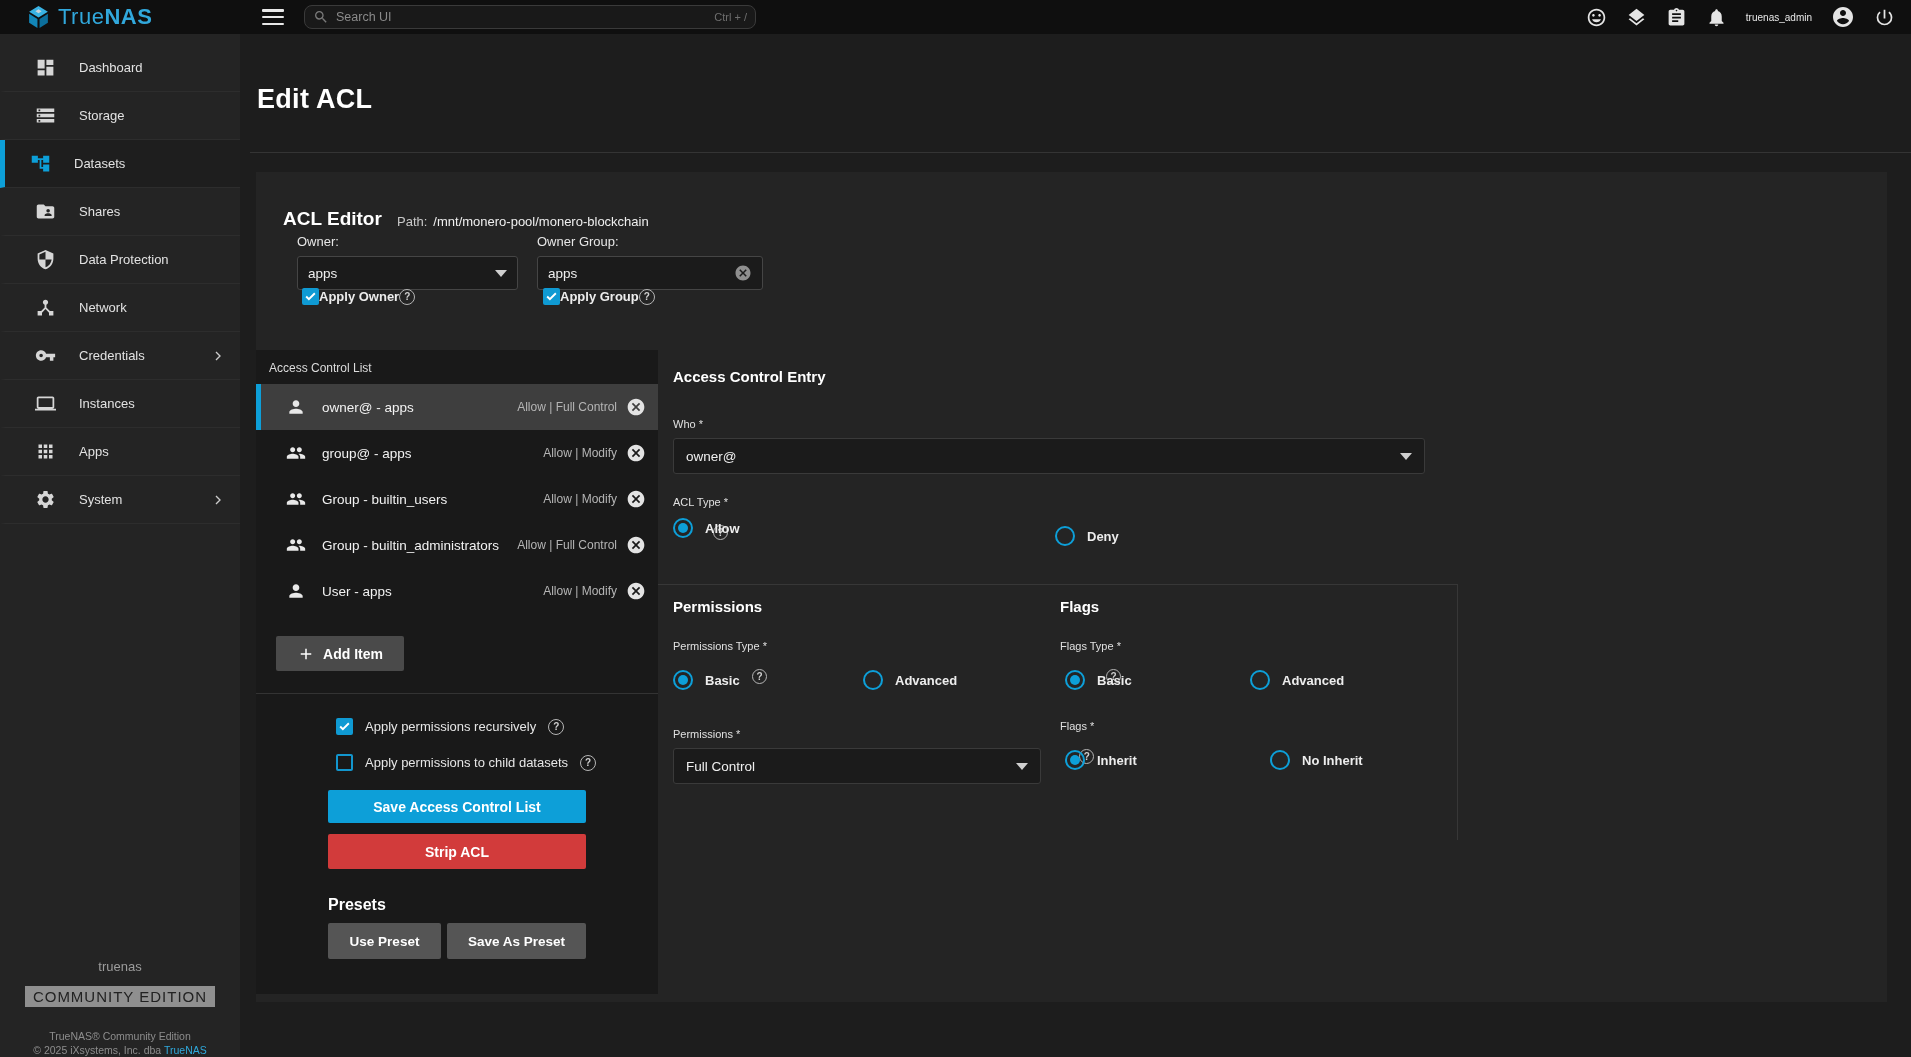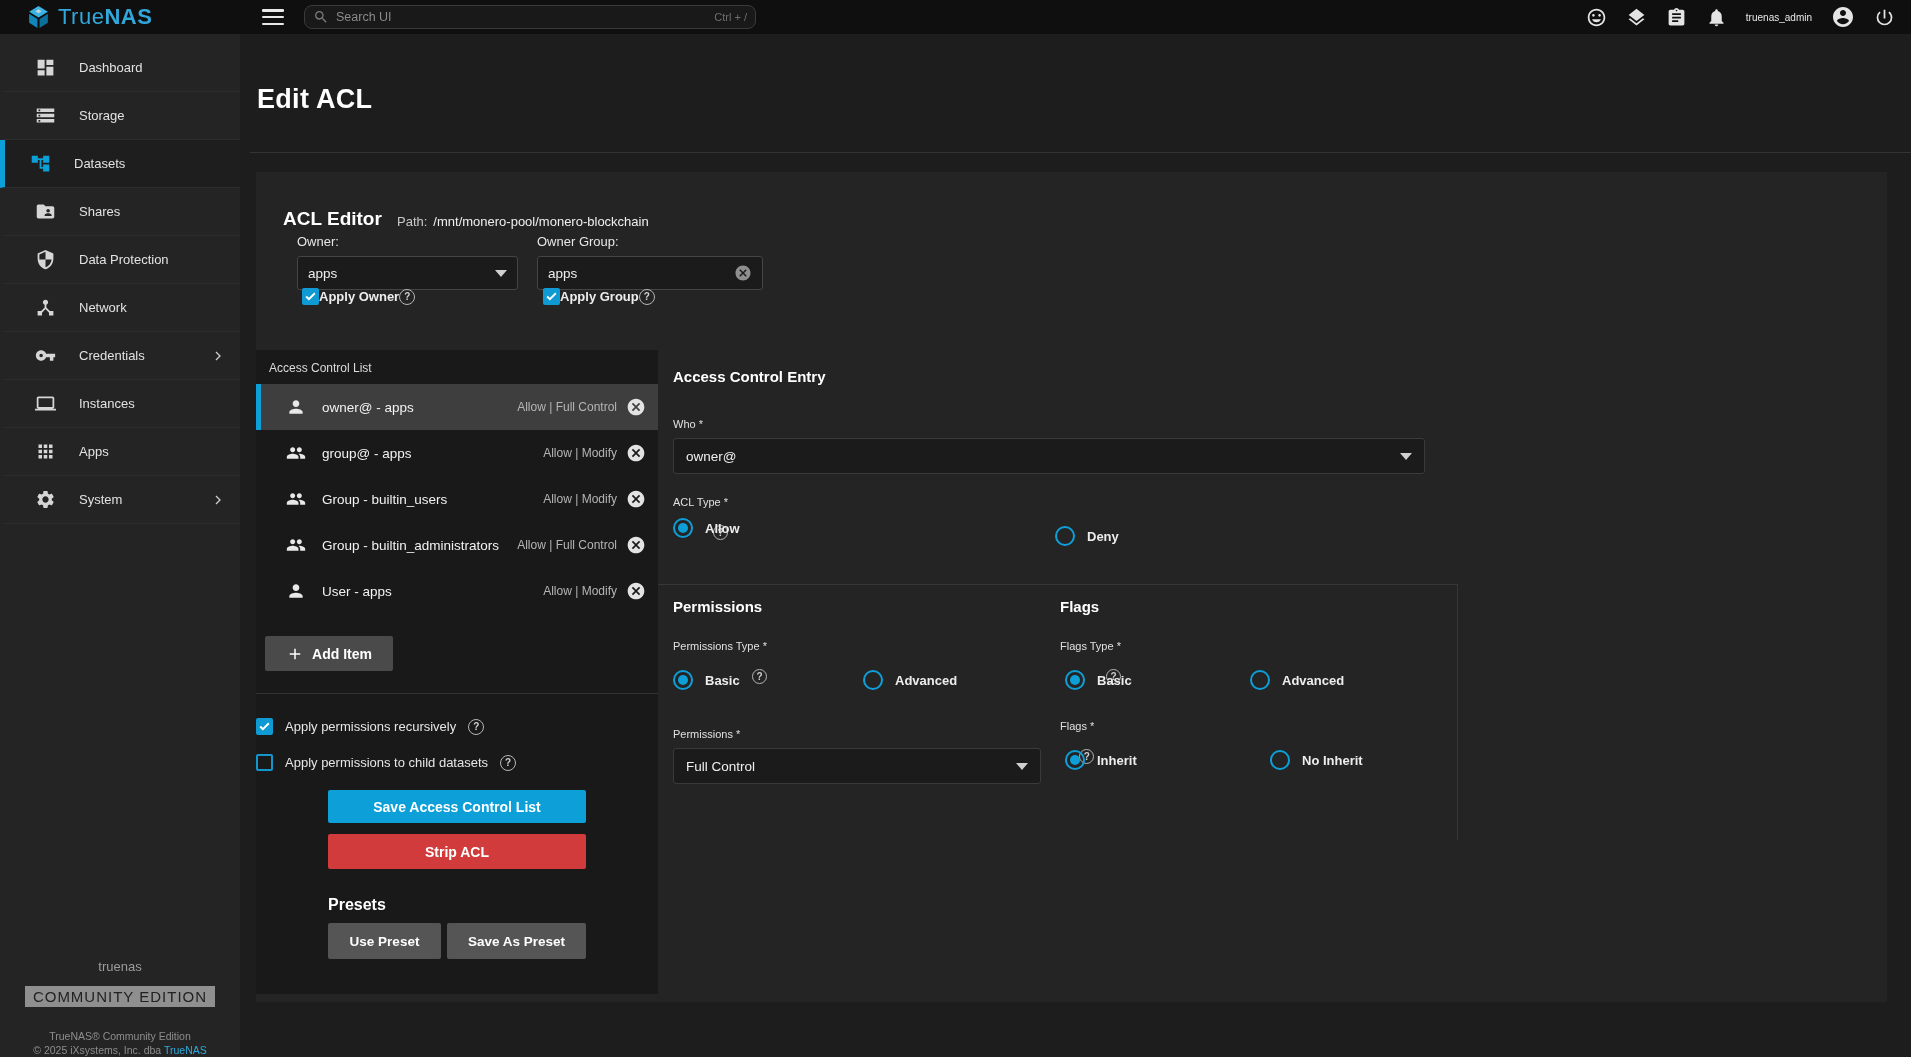--- a/index.html
+++ b/index.html
@@ -77,24 +77,24 @@
   .acl-title { padding:11px 0 9px 13px; font-size:12px; color:#dcdcdc; }
   .acl-entry { height:46px; display:flex; align-items:center; border-left:5px solid transparent; padding-left:25px; cursor:pointer; }
   .acl-entry.selected { background:#3e3e3e; border-left-color:#0d9fd8; }
   .entry-icon { width:20px; height:20px; color:#e8e8e8; flex:none; }
   .entry-name { margin-left:16px; font-size:13.5px; color:#f2f2f2; }
   .entry-right { margin-left:auto; display:flex; align-items:center; gap:9px; padding-right:12px; }
   .entry-perm { font-size:12px; color:#b5b5b5; }
   .x-icon { width:20px; height:20px; color:#e3e3e3; cursor:pointer; }
 
   .btn { border:none; cursor:pointer; font-family:"Liberation Sans", sans-serif; font-weight:bold; color:#fff; border-radius:2px; }
-  .add-item { display:flex; align-items:center; gap:8px; margin:22px 0 0 9px; width:128px; height:35px; background:#4a4a4a; font-size:14px; font-weight:bold; justify-content:center; padding-right:0; }
+  .add-item { display:flex; align-items:center; gap:8px; margin:22px 0 0 20px; width:128px; height:35px; background:#4a4a4a; font-size:14px; font-weight:bold; justify-content:center; padding-right:0; }
   .add-item svg { width:18px; height:18px; }
   .panel-divider { margin-top:22px; height:1px; background:#333333; }
-  .panel-cb { display:flex; align-items:center; gap:12px; }
+  .panel-cb { display:flex; align-items:center; gap:12px; margin-left:80px; }
   .panel-cb1 { margin-top:24px; } .panel-cb2 { margin-top:19px; }
   .panel-cb .cb-label { font-weight:normal; font-size:13px; color:#e6e6e6; }
   .save-acl { display:block; margin:19px 0 0 72px; width:258px; height:33px; background:#0d9fd8; font-size:14px; }
   .strip-acl { display:block; margin:11px 0 0 72px; width:258px; height:35px; background:#d23b3b; font-size:14px; }
   .presets-title { margin:27px 0 0 72px; font-size:16px; font-weight:bold; color:#fff; }
   .preset-row { display:flex; gap:6px; margin:9px 0 0 72px; }
   .use-preset { width:113px; height:36px; background:#555555; font-size:13.5px; }
   .saveas-preset { width:139px; height:36px; background:#555555; font-size:13.5px; }
 
   

